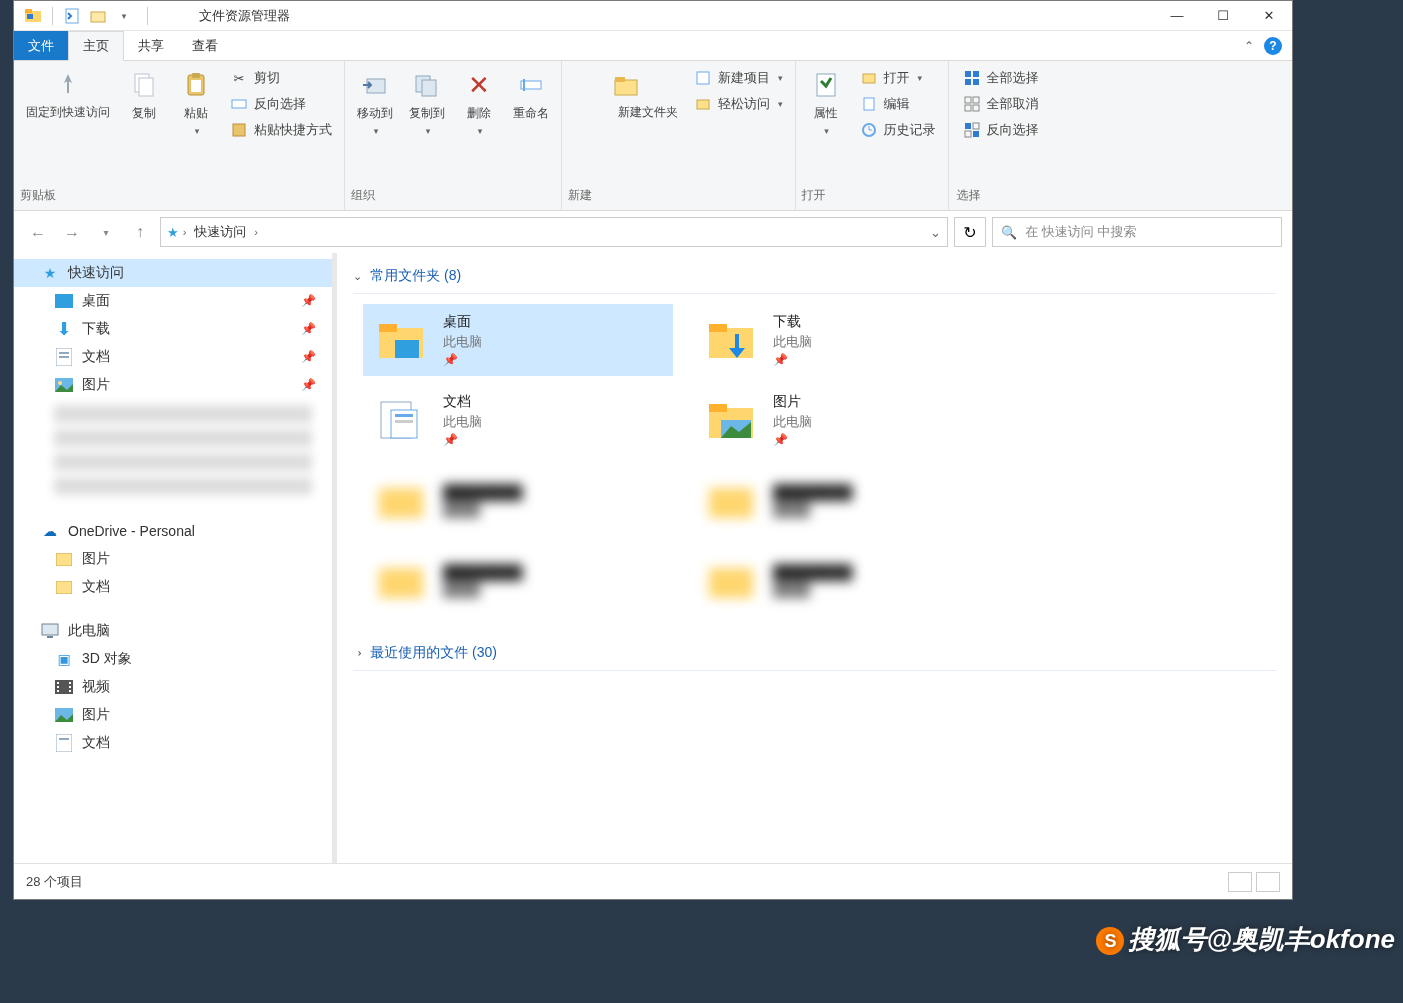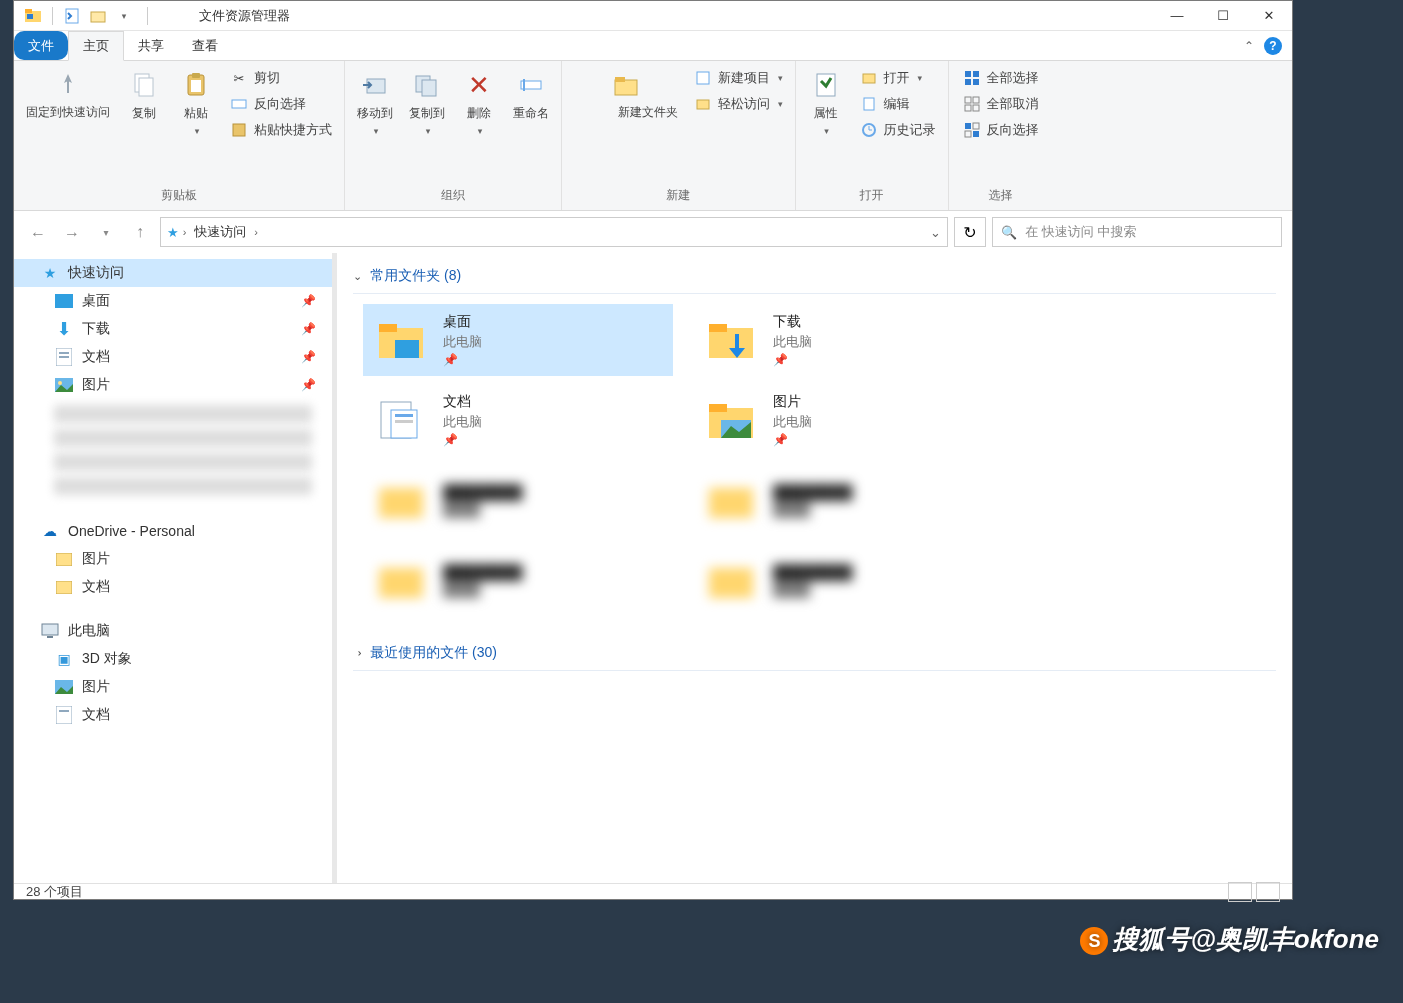--- a/index.html
+++ b/index.html
@@ -12,30 +12,30 @@
 .titlebar .qat { display: flex; align-items: center; gap: 4px; padding: 0 8px; }
 .qat-icon { width: 22px; height: 22px; display: flex; align-items: center; justify-content: center; }
 .titlebar .sep { width: 1px; height: 18px; background: #ccc; margin: 0 4px; }
 .titlebar .title { padding-left: 8px; font-size: 13px; color: #333; margin-left: 39px; }
 .titlebar .controls { margin-left: auto; display: flex; }
 .titlebar .controls div { width: 46px; height: 30px; display: flex; align-items: center; justify-content: center; font-size: 13px; color: #333; }
 
 
 .ribbon-tabs { height: 30px; display: flex; align-items: stretch; background: #fff; border-bottom: 1px solid #d9d9d9; }
 .ribbon-tabs .tab { padding: 0 14px; display: flex; align-items: center; font-size: 13px; color: #333; }
-.ribbon-tabs .tab.file { background: #1979ca; color: #fff; border-radius: 10px; }
+.ribbon-tabs .tab.file { background: #1979ca; color: #fff; }
 .ribbon-tabs .tab.active { background: #f5f6f7; border: 1px solid #d9d9d9; border-bottom: 1px solid #f5f6f7; margin-bottom: -1px; }
 .ribbon-tabs .rside { margin-left: auto; display: flex; align-items: center; gap: 10px; padding-right: 10px; }
 .help-circle { width: 18px; height: 18px; border-radius: 50%; background: #1e88e5; color: #fff; font-size: 12px; display: flex; align-items: center; justify-content: center; font-weight: bold; }
 
 
 .ribbon { height: 150px; background: #f5f6f7; display: flex; border-bottom: 1px solid #d9d9d9; }
 .rgroup { display: flex; flex-direction: column; border-right: 1px solid #e1e1e1; padding: 4px 6px 0; }
 .rgroup .row { flex: 1; display: flex; align-items: flex-start; gap: 4px; }
-.rgroup .glabel { text-align: center; font-size: 12px; color: #6b6b6b; padding: 4px 0 6px; }
+.rgroup .glabel { font-size: 12px; color: #6b6b6b; padding: 4px 0 6px; }
 .bigbtn { display: flex; flex-direction: column; align-items: center; justify-content: flex-start; padding: 4px 6px; gap: 4px; min-width: 48px; text-align: center; font-size: 12px; color: #444; }
 .bigbtn .ic { width: 32px; height: 32px; display: flex; align-items: center; justify-content: center; }
 .smbtn { display: flex; align-items: center; gap: 6px; padding: 2px 6px; font-size: 13px; color: #444; height: 26px; }
 .smbtn .ic { width: 18px; height: 18px; display: flex; align-items: center; justify-content: center; }
 .col { display: flex; flex-direction: column; }
 .dd { font-size: 9px; color: #666; margin-left: 2px; }
 
 
 .navrow { height: 42px; display: flex; align-items: center; gap: 6px; padding: 0 10px; background: #fff; }
 .navbtn { width: 28px; height: 28px; display: flex; align-items: center; justify-content: center; color: #8a8a8a; font-size: 16px; }
@@ -70,26 +70,26 @@
 .item { display: flex; align-items: center; gap: 14px; padding: 6px 10px; height: 72px; }
 .item.sel { background: #cde8ff; }
 .item .thumb { width: 56px; height: 56px; display: flex; align-items: center; justify-content: center; }
 .item .meta .name { font-size: 14px; color: #222; }
 .item .meta .sub { font-size: 13px; color: #777; margin-top: 2px; }
 .item .meta .pinrow { color: #888; font-size: 12px; margin-top: 2px; }
 .item.blurred .thumb, .item.blurred .meta { filter: blur(6px); }
 .item.blurred { pointer-events: none; }
 
 
-.status { height: 16px; border-top: 1px solid #e1e1e1; display: flex; align-items: center; padding: 0 12px; font-size: 13px; color: #444; background: #fff; }
+.status { height: 36px; border-top: 1px solid #e1e1e1; display: flex; align-items: center; padding: 0 12px; font-size: 13px; color: #444; background: #fff; }
 .status .r { margin-left: auto; display: flex; gap: 4px; }
 .status .r div { width: 24px; height: 20px; border: 1px solid #ccc; }
 
 
-.watermark { position: absolute; right: 24px; bottom: 46px; color: #fff; font-size: 26px; font-style: italic; text-shadow: 0 0 6px rgba(0,0,0,.6); font-weight: bold; }
+.watermark { position: absolute; right: 8px; bottom: 46px; color: #fff; font-size: 26px; font-style: italic; text-shadow: 0 0 6px rgba(0,0,0,.6); font-weight: bold; }
 .watermark .logo { display: inline-block; width: 28px; height: 28px; border-radius: 50%; background: #ff7a00; color: #fff; text-align: center; line-height: 28px; font-style: normal; font-size: 18px; margin-right: 4px; vertical-align: middle; }
 
 
 .folder-ic { width: 48px; height: 40px; }
 </style>
 </head>
 <body>
 
 <div class="window">
 
@@ -453,20 +453,34 @@
             </div>
             <span>此电脑</span>
           </div>
         <div class="node lvl1">
             <div class="ic" style="color:#3498db;">▣</div>
             <span>3D 对象</span>
           </div>
         <div class="node lvl1">
             <div class="ic">
               <svg width="18" height="14">
+                <rect width="18" height="14" fill="#555"></rect>
+                <rect x="2" y="2" width="2" height="2" fill="#fff"></rect>
+                <rect x="2" y="6" width="2" height="2" fill="#fff"></rect>
+                <rect x="2" y="10" width="2" height="2" fill="#fff"></rect>
+                <rect x="14" y="2" width="2" height="2" fill="#fff"></rect>
+                <rect x="14" y="6" width="2" height="2" fill="#fff"></rect>
+                <rect x="14" y="10" width="2" height="2" fill="#fff"></rect>
+              </svg>
+            </div>
+            <span>视频</span>
+          </div>
+        <div class="node lvl1">
+            <div class="ic">
+              <svg width="18" height="14">
                 <rect width="18" height="14" fill="#6ab7e8"></rect>
                 <path d="M0 14 L6 7 L12 12 L18 6 V14 Z" fill="#3d8b3d"></path>
               </svg>
             </div>
             <span>图片</span>
           </div>
         <div class="node lvl1">
             <div class="ic">
               <svg width="16" height="18">
                 <rect width="16" height="18" fill="#fff" stroke="#8fa8be"></rect>

